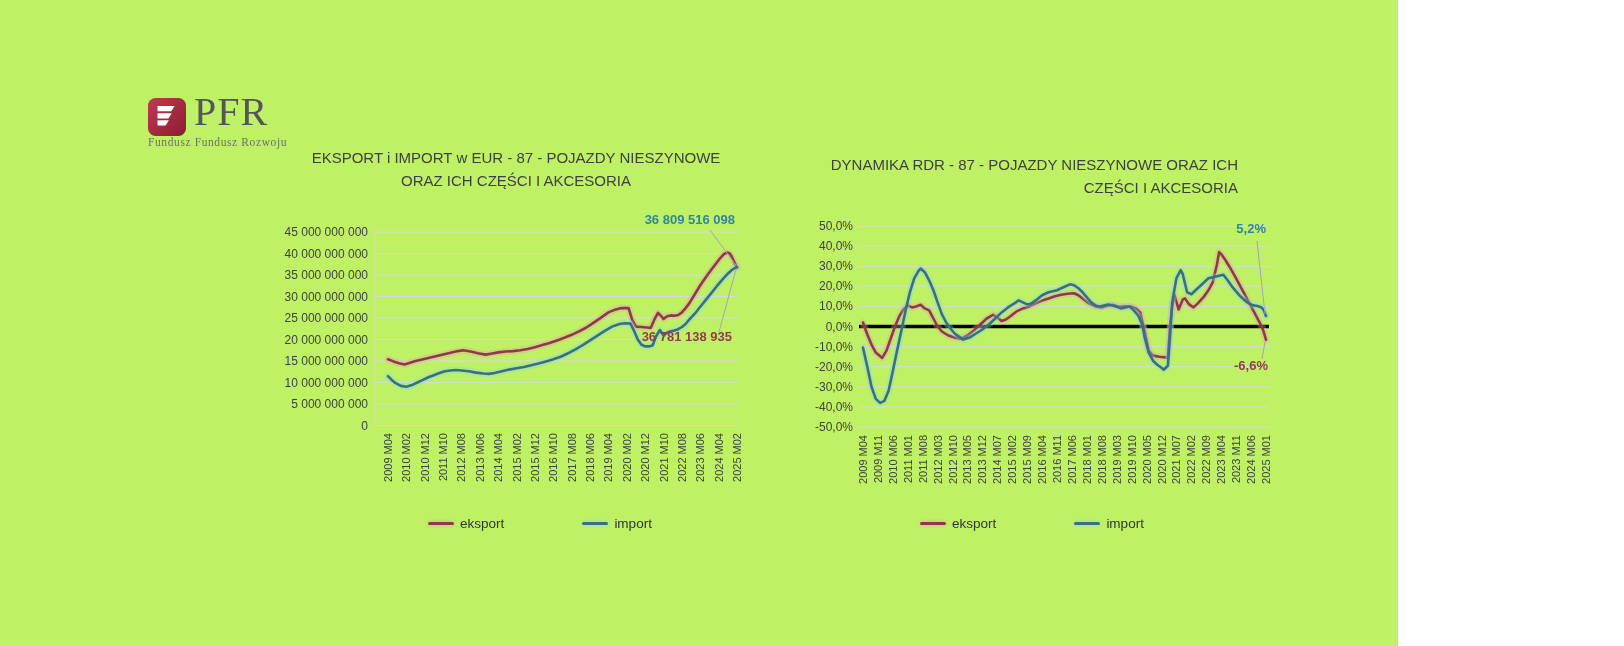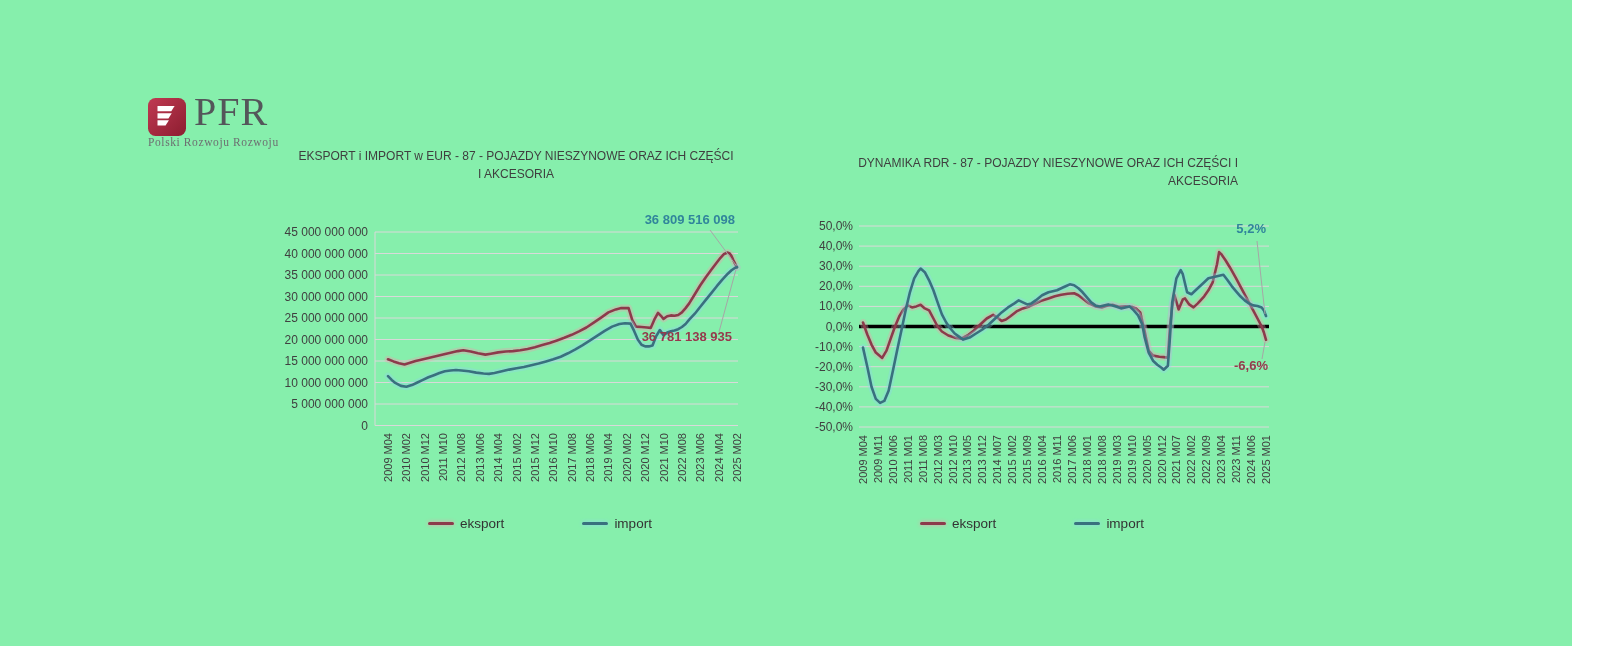--- a/index.html
+++ b/index.html
@@ -1,24 +1,24 @@
 <!DOCTYPE html>
 <html><head>
 <meta charset="utf-8">
 <style>
   html,body{margin:0;padding:0;background:#ffffff;}
-  .canvas{position:relative;width:1572px;height:646px;background:#86efac;overflow:hidden;
+  .canvas{position:relative;width:1398px;height:646px;background:#bef264;overflow:hidden;
           font-family:"Liberation Sans","DejaVu Sans",sans-serif;}
   .logo{position:absolute;left:148px;top:96px;width:220px;height:62px;}
   .logo-mark{position:absolute;left:0;top:2px;width:38px;height:38px;}
   .logo-acronym{position:absolute;left:46px;top:-8px;font-family:"Liberation Serif","DejaVu Serif",serif;
           font-size:40px;color:#54565a;letter-spacing:1px;}
   .logo-subtitle{position:absolute;left:0px;top:40px;font-family:"Liberation Serif","DejaVu Serif",serif;
           font-size:11.5px;color:#6d6e71;letter-spacing:0.6px;white-space:nowrap;}
-  .chart-title{position:absolute;font-size:12px;color:#3f3f3f;text-align:center;line-height:1.5;}
+  .chart-title{position:absolute;font-size:15px;color:#3f3f3f;text-align:center;line-height:1.5;}
   .t1{left:296px;top:147px;width:440px;}
   .t2{left:818px;top:154px;width:420px;text-align:right;}
   svg.chart{position:absolute;overflow:visible;}
   #chart1{left:262px;top:200px;}
   #chart2{left:775px;top:200px;}
   .tick{font-family:"Liberation Sans","DejaVu Sans",sans-serif;font-size:11px;fill:#404040;}
   .ytick{font-size:12px;}
   .ann{font-family:"Liberation Sans","DejaVu Sans",sans-serif;font-size:13px;font-weight:bold;}
   .legend{position:absolute;top:516px;display:flex;justify-content:center;align-items:center;gap:78px;}
   #legend1{left:300px;width:480px;}
@@ -39,21 +39,21 @@
           <stop offset="0" stop-color="#c03a52"></stop>
           <stop offset="1" stop-color="#8c1d30"></stop>
         </linearGradient>
       </defs>
       <rect x="0" y="0" width="40" height="40" rx="8" fill="url(#pfrg)"></rect>
       <path d="M10 8.5 L28 8.5 L24.5 14 L10 14 Z" fill="#ffffff"></path>
       <path d="M10 16 L25 16 L21.5 21.5 L10 21.5 Z" fill="#ffffff"></path>
       <path d="M10 23.5 L22 23.5 L18.5 29 L10 29 Z" fill="#ffffff"></path>
     </svg>
     <span class="logo-acronym">PFR</span>
-    <div class="logo-subtitle">Polski Rozwoju Rozwoju</div>
+    <div class="logo-subtitle">Fundusz Fundusz Rozwoju</div>
   </div>
 
   <div class="chart-title t1">EKSPORT i IMPORT w EUR - 87 - POJAZDY NIESZYNOWE ORAZ ICH CZĘŚCI I AKCESORIA</div>
   <div class="chart-title t2">DYNAMIKA RDR - 87 - POJAZDY NIESZYNOWE ORAZ ICH CZĘŚCI I AKCESORIA</div>
 
   <svg id="chart1" class="chart" width="505" height="310">
       <line x1="113" y1="32" x2="476" y2="32" stroke="#d9d9d9" stroke-width="1"></line>
       <text x="106" y="36" text-anchor="end" class="tick ytick">45 000 000 000</text>
       <line x1="113" y1="53.5" x2="476" y2="53.5" stroke="#d9d9d9" stroke-width="1"></line>
       <text x="106" y="57.5" text-anchor="end" class="tick ytick">40 000 000 000</text>

